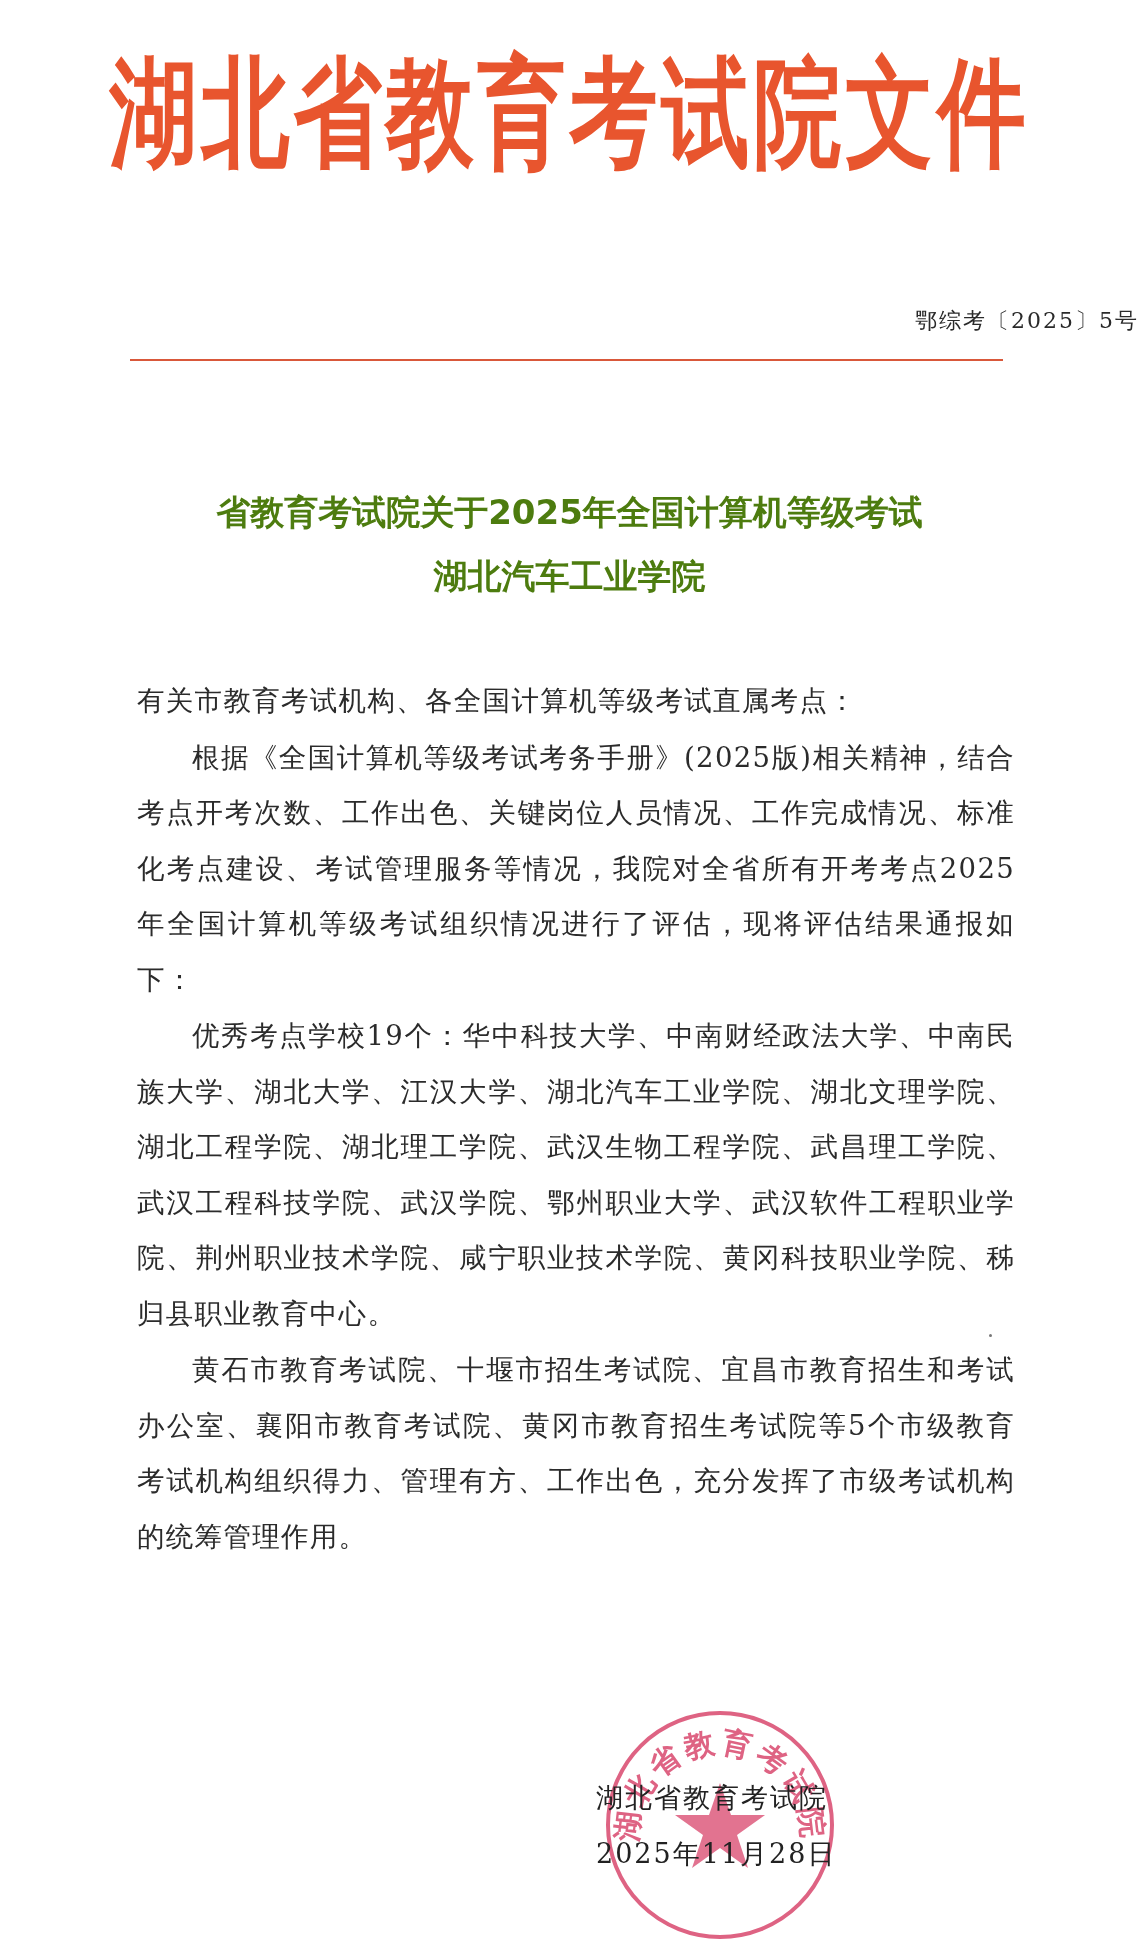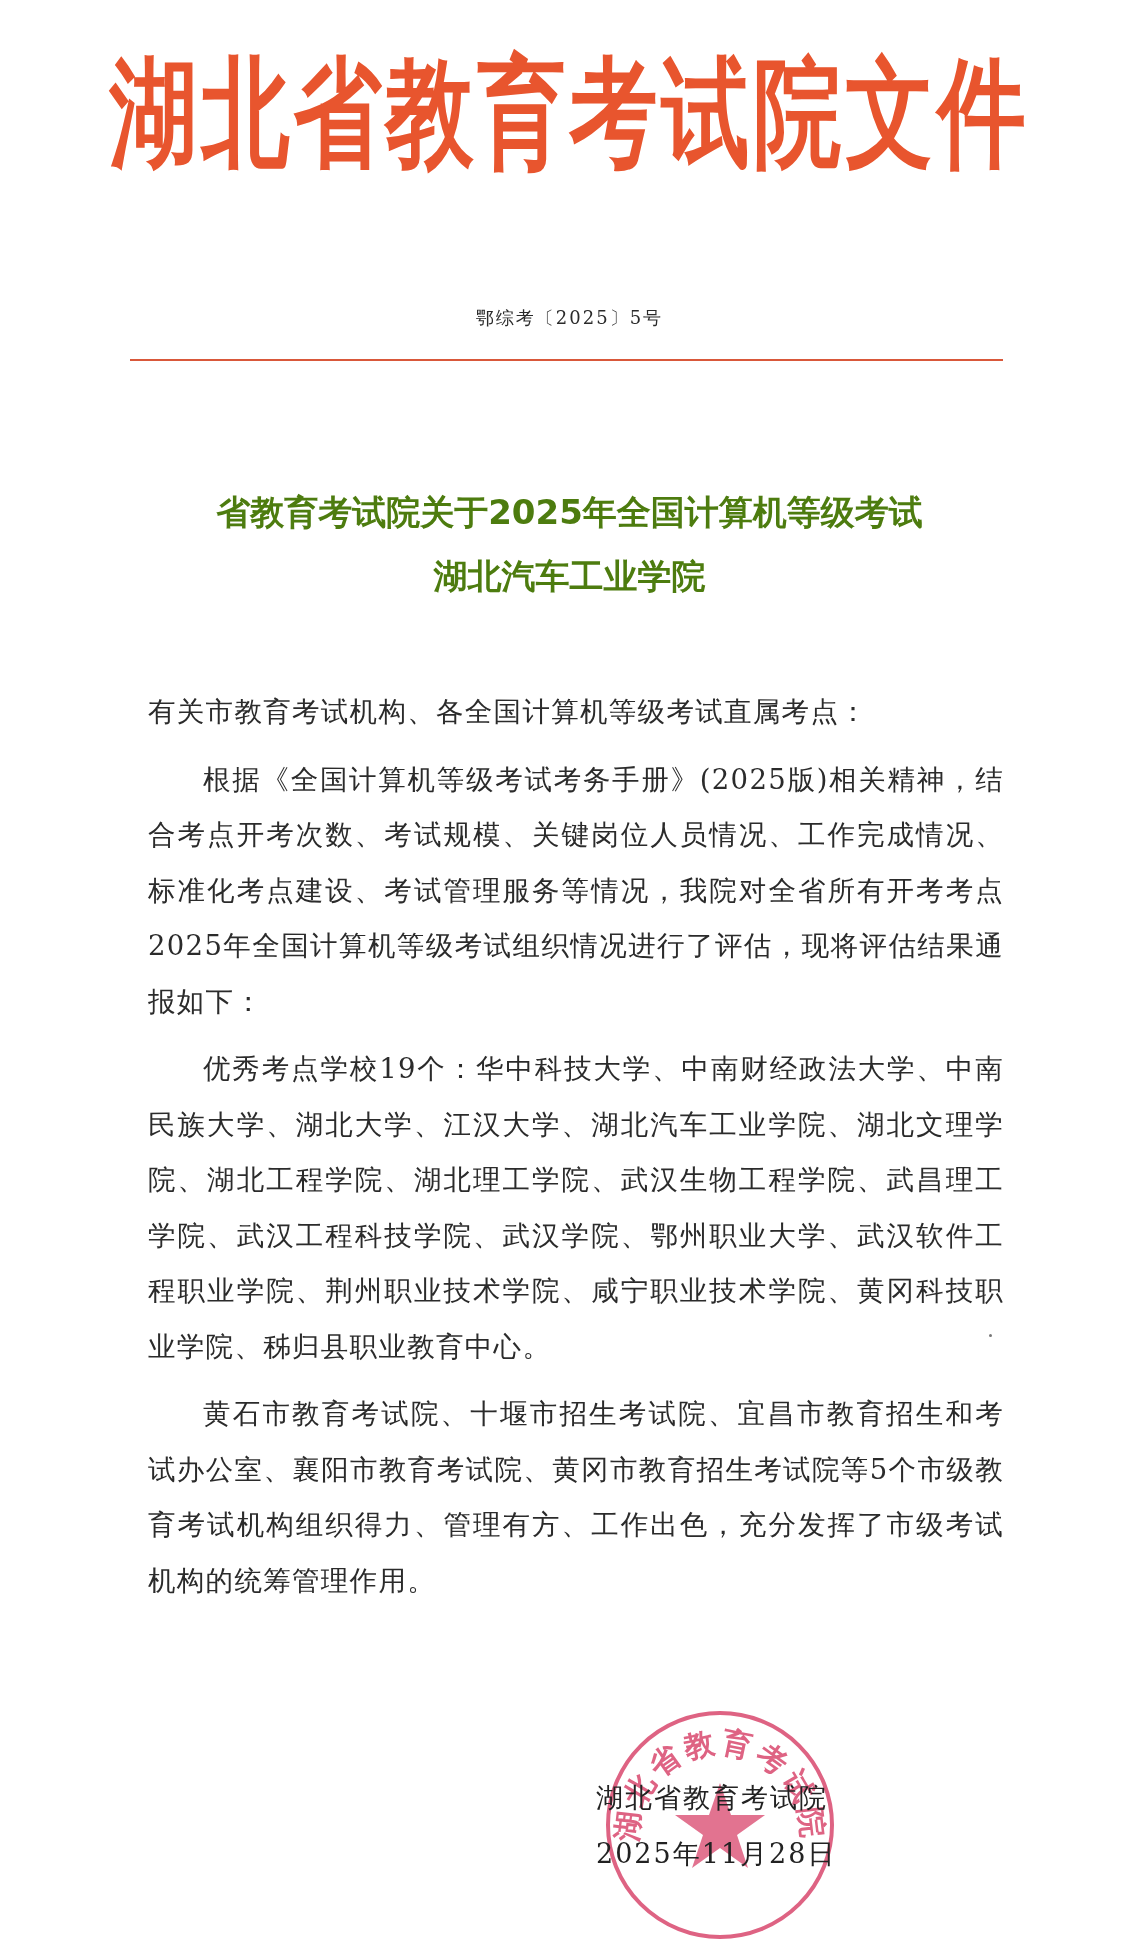--- a/index.html
+++ b/index.html
@@ -22,22 +22,22 @@
       font-size: 88px;
       letter-spacing: 4px;
       line-height: 110px;
       transform: scaleY(1.35);
       transform-origin: center top;
     }
     .doc-number {
       position: absolute;
       left: 0; right: 0;
       top: 306px;
-      text-align: center;
-      font-size: 18px;
+      text-align: right;
+      font-size: 22px;
       color: #2a2a2a;
       letter-spacing: 2px;
     }
     .red-rule {
       position: absolute;
       left: 130px;
       width: 873px;
       top: 359px;
       height: 2px;
       background: #d9583a;
@@ -56,21 +56,21 @@
     .body-text {
       position: absolute;
       left: 136px;
       width: 880px;
       top: 672px;
       font-size: 27.5px;
       line-height: 55.5px;
       color: #2b2b2b;
       letter-spacing: 1.3px;
     }
-    .body-text p { margin: 12px; text-align: justify; }
+    .body-text p { margin: 1px; text-align: justify; }
     .indent { text-indent: 2em; }
     .signature-block {
       position: absolute;
       left: 596px;
       top: 1770px;
       font-size: 27px;
       line-height: 56px;
       color: #222;
       z-index: 2;
     }
@@ -101,21 +101,21 @@
 
 <div class="red-rule"></div>
 
 <div class="title">
   <div>省教育考试院关于2025年全国计算机等级考试</div>
   <div>湖北汽车工业学院</div>
 </div>
 
 <div class="body-text">
   <p>有关市教育考试机构、各全国计算机等级考试直属考点：</p>
-  <p class="indent">根据《全国计算机等级考试考务手册》(2025版)相关精神，结合考点开考次数、考试规模、关键岗位人员情况、工作完成情况、标准化考点建设、考试管理服务等情况，我院对全省所有开考考点2025年全国计算机等级考试组织情况进行了评估，现将评估结果通报如下：</p>
+  <p class="indent">根据《全国计算机等级考试考务手册》(2025版)相关精神，结合考点开考次数、工作出色、关键岗位人员情况、工作完成情况、标准化考点建设、考试管理服务等情况，我院对全省所有开考考点2025年全国计算机等级考试组织情况进行了评估，现将评估结果通报如下：</p>
   <p class="indent">优秀考点学校19个：华中科技大学、中南财经政法大学、中南民族大学、湖北大学、江汉大学、湖北汽车工业学院、湖北文理学院、湖北工程学院、湖北理工学院、武汉生物工程学院、武昌理工学院、武汉工程科技学院、武汉学院、鄂州职业大学、武汉软件工程职业学院、荆州职业技术学院、咸宁职业技术学院、黄冈科技职业学院、秭归县职业教育中心。</p>
   <p class="indent">黄石市教育考试院、十堰市招生考试院、宜昌市教育招生和考试办公室、襄阳市教育考试院、黄冈市教育招生考试院等5个市级教育考试机构组织得力、管理有方、工作出色，充分发挥了市级考试机构的统筹管理作用。</p>
 </div>
 
 <div class="speck"></div>
 
 <svg class="seal" viewBox="0 0 240 240">
   <defs>
     <path id="sealArc" d="M 38 130 A 82 82 0 1 1 202 130"></path>
   </defs>

